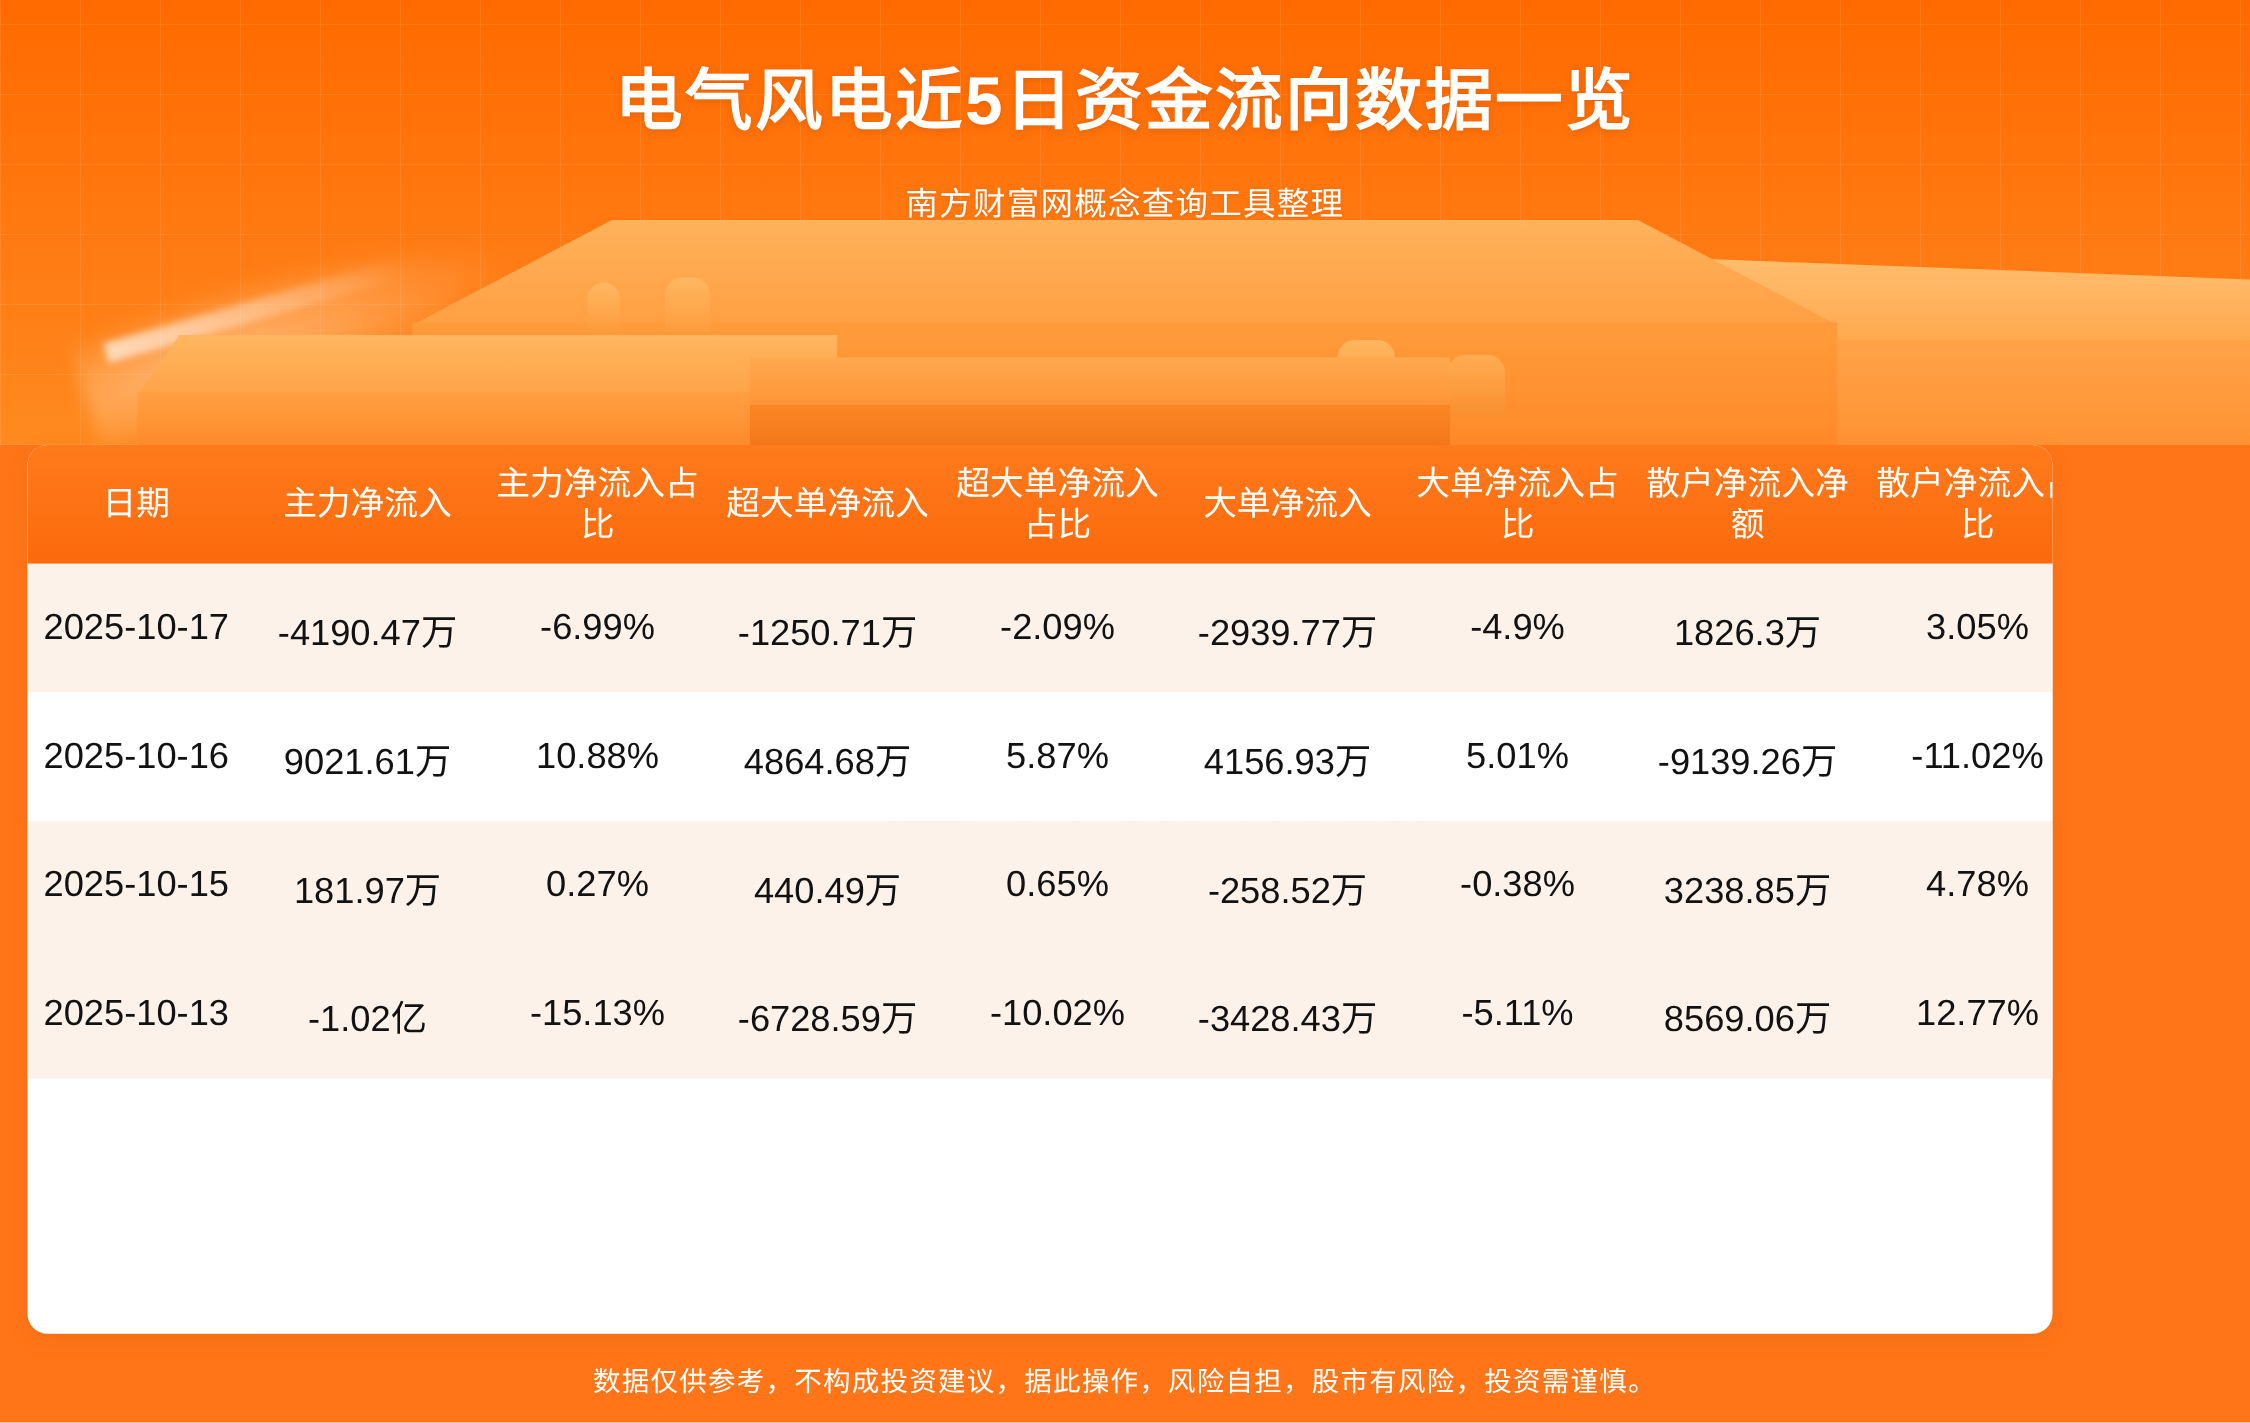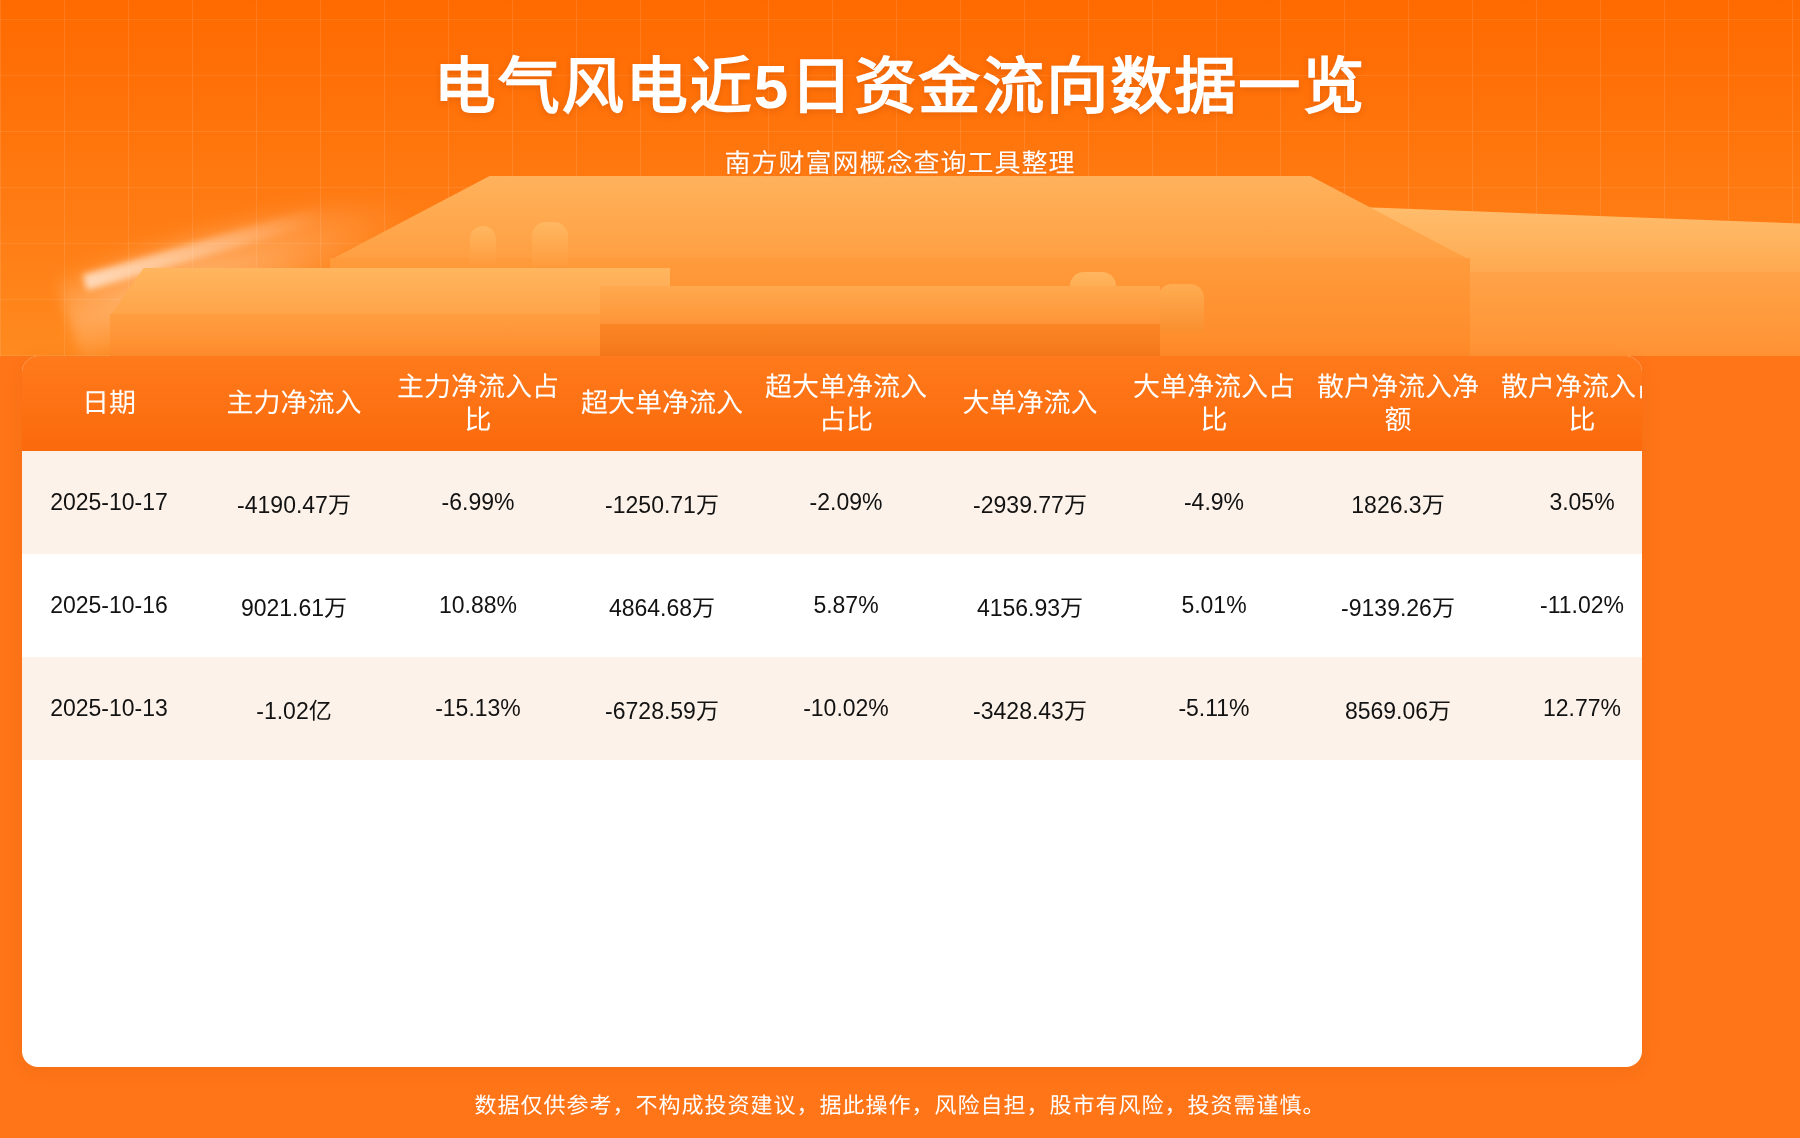--- a/index.html
+++ b/index.html
@@ -85,21 +85,21 @@
     border-radius:14px 14px 2px 2px; opacity:.9;
   }
   .nub.n1{ left:532px; top:46px; width:36px; height:44px; }
   .nub.n2{ left:470px; top:50px; width:26px; height:38px; }
   .nub.n3{ left:1070px; top:96px; width:46px; height:52px; }
   .nub.n4{ left:1158px; top:108px; width:46px; height:48px;
            background:linear-gradient(180deg,#ffaf55,#f98f2f); }
 
   .title{
     position:absolute; left:0; top:36px; width:1800px; text-align:center;
-    color:#ffffff; font-size:62px; font-weight:bold; letter-spacing:2px;
+    color:#ffffff; font-size:54px; font-weight:bold; letter-spacing:2px;
     text-shadow:0 2px 6px rgba(170,60,0,.28);
   }
   .subtitle{
     position:absolute; left:0; top:142px; width:1800px; text-align:center;
     color:#ffffff; font-size:26px; letter-spacing:1px;
     text-shadow:0 1px 3px rgba(170,60,0,.22);
   }
 
   
   .card{
@@ -128,21 +128,21 @@
 
   table{ position:relative; width:100%; border-collapse:collapse; table-layout:fixed; }
 
   thead th{
     background:linear-gradient(180deg,#ff7a1c,#fb6a0c);
     color:#ffffff; font-size:27px; font-weight:normal;
     height:95px; padding:6px 4px; line-height:1.22; text-align:center;
     vertical-align:middle; word-break:break-all;
   }
   tbody td{
-    font-size:23px; color:#121212; text-align:center; height:103px;
+    font-size:29px; color:#121212; text-align:center; height:103px;
     vertical-align:middle; padding:4px 6px; white-space:nowrap;
   }
   tbody tr.odd  td{ background:#fdf2e9; }
   tbody tr.even td{ background:#ffffff;margin-top:37px; }
 
   col.c-date{ width:174px; }
   col.c-a{ width:196px; }
   col.c-b{ width:172px; }
   col.c-c{ width:196px; }
   col.c-d{ width:172px; }
@@ -237,20 +237,31 @@
           <td>9021.61万</td>
           <td>10.88%</td>
           <td>4864.68万</td>
           <td>5.87%</td>
           <td>4156.93万</td>
           <td>5.01%</td>
           <td>-9139.26万</td>
           <td>-11.02%</td>
         </tr>
         <tr class="odd">
+          <td>2025-10-15</td>
+          <td>181.97万</td>
+          <td>0.27%</td>
+          <td>440.49万</td>
+          <td>0.65%</td>
+          <td>-258.52万</td>
+          <td>-0.38%</td>
+          <td>3238.85万</td>
+          <td>4.78%</td>
+        </tr>
+        <tr class="odd">
           <td>2025-10-13</td>
           <td>-1.02亿</td>
           <td>-15.13%</td>
           <td>-6728.59万</td>
           <td>-10.02%</td>
           <td>-3428.43万</td>
           <td>-5.11%</td>
           <td>8569.06万</td>
           <td>12.77%</td>
         </tr>

